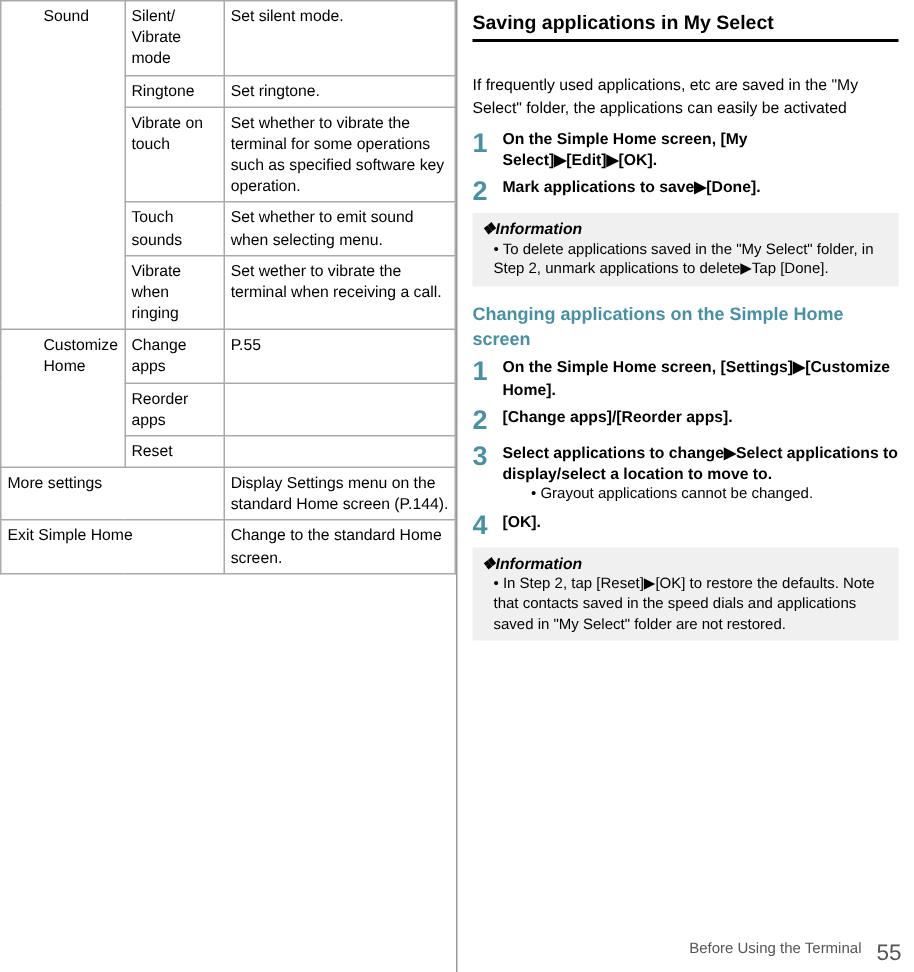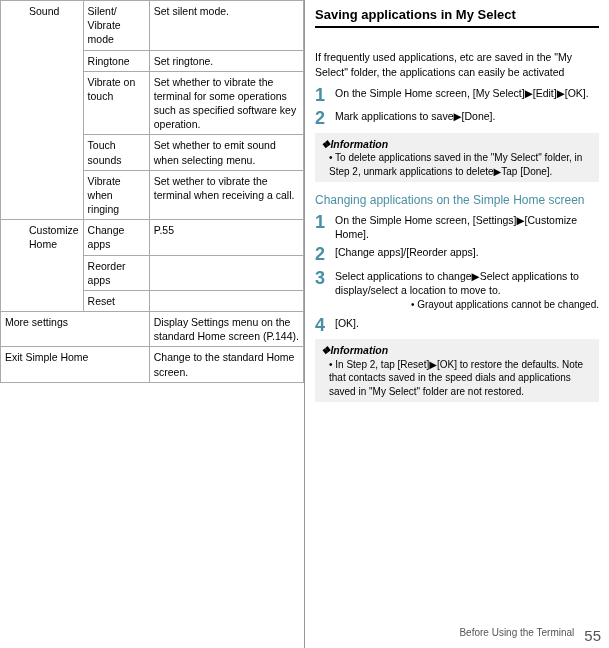--- a/index.html
+++ b/index.html
@@ -55,21 +55,21 @@
       font-size: 13px;
       font-weight: bold;
       color: #000;
       border-bottom: 2px solid #000;
       padding-bottom: 2px;
       margin-bottom: 22px;
     }
 
     .section-subtitle {
       font-size: 12px;
-      font-weight: normal;
+      font-weight: bold;
       color: #4a90a4;
       margin-top: 10px;
       margin-bottom: 4px;
     }
 
     .intro-text {
       font-size: 10.5px;
       margin-bottom: 6px;
       line-height: 1.4;
     }
@@ -84,21 +84,21 @@
       font-size: 18px;
       font-weight: bold;
       color: #4a90a4;
       width: 20px;
       flex-shrink: 0;
       line-height: 1.1;
     }
 
     .step-text {
       font-size: 10.5px;
-      font-weight: normal;
+      font-weight: bold;
       flex: 1;
       line-height: 1.35;
     }
 
     .info-block {
       background: #f0f0f0;
       padding: 4px 6px;
       margin: 4px 0;
       font-size: 10px;
       line-height: 1.35;
@@ -219,21 +219,21 @@
 
   <div class="step-row">
     <div class="step-num">2</div>
     <div class="step-text">[Change apps]/[Reorder apps].</div>
   </div>
 
   <div class="step-row">
     <div class="step-num">3</div>
     <div style="flex:1;">
       <div class="step-text">Select applications to change▶Select applications to display/select a location to move to.</div>
-      <div style="font-size:10px; margin-left:19px;text-align:right;">• <span>Grayout applications cannot be changed.</span></div>
+      <div style="font-size:10px; margin-left:19px;">• <span>Grayout applications cannot be changed.</span></div>
     </div>
   </div>
 
   <div class="step-row">
     <div class="step-num">4</div>
     <div class="step-text">[OK].</div>
   </div>
 
   <div class="info-block">
     <div class="info-title">❖Information</div>

